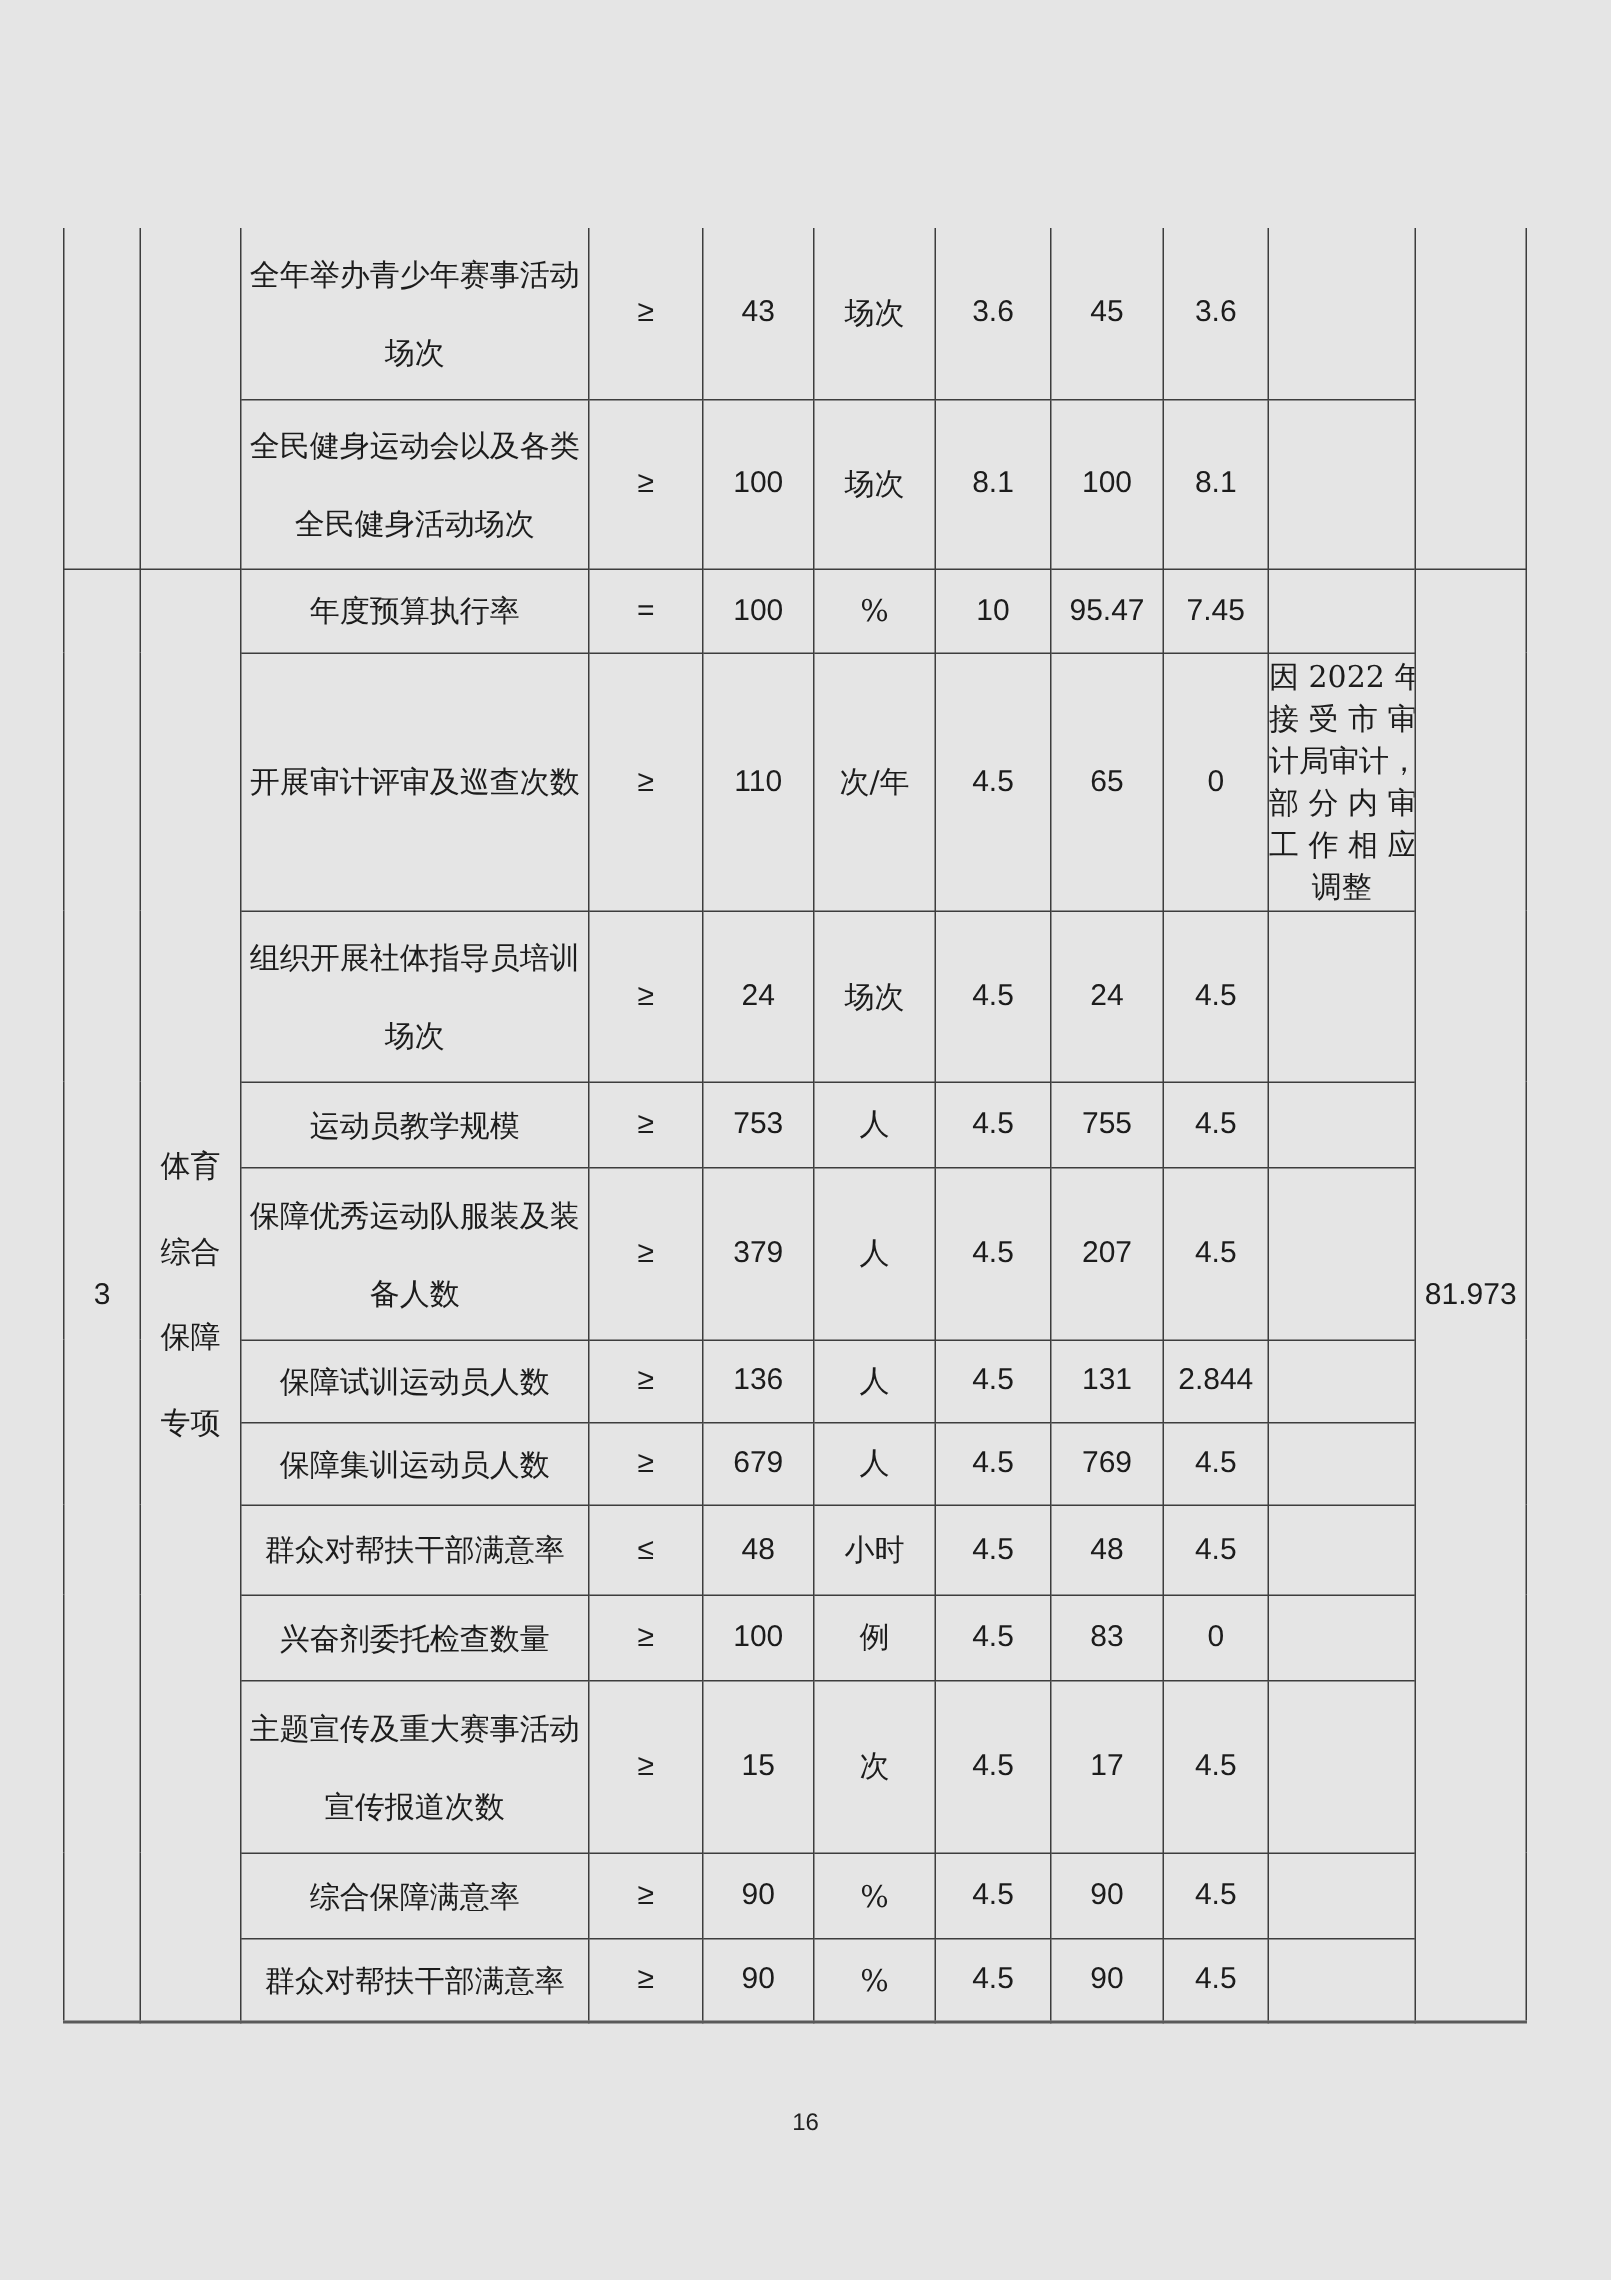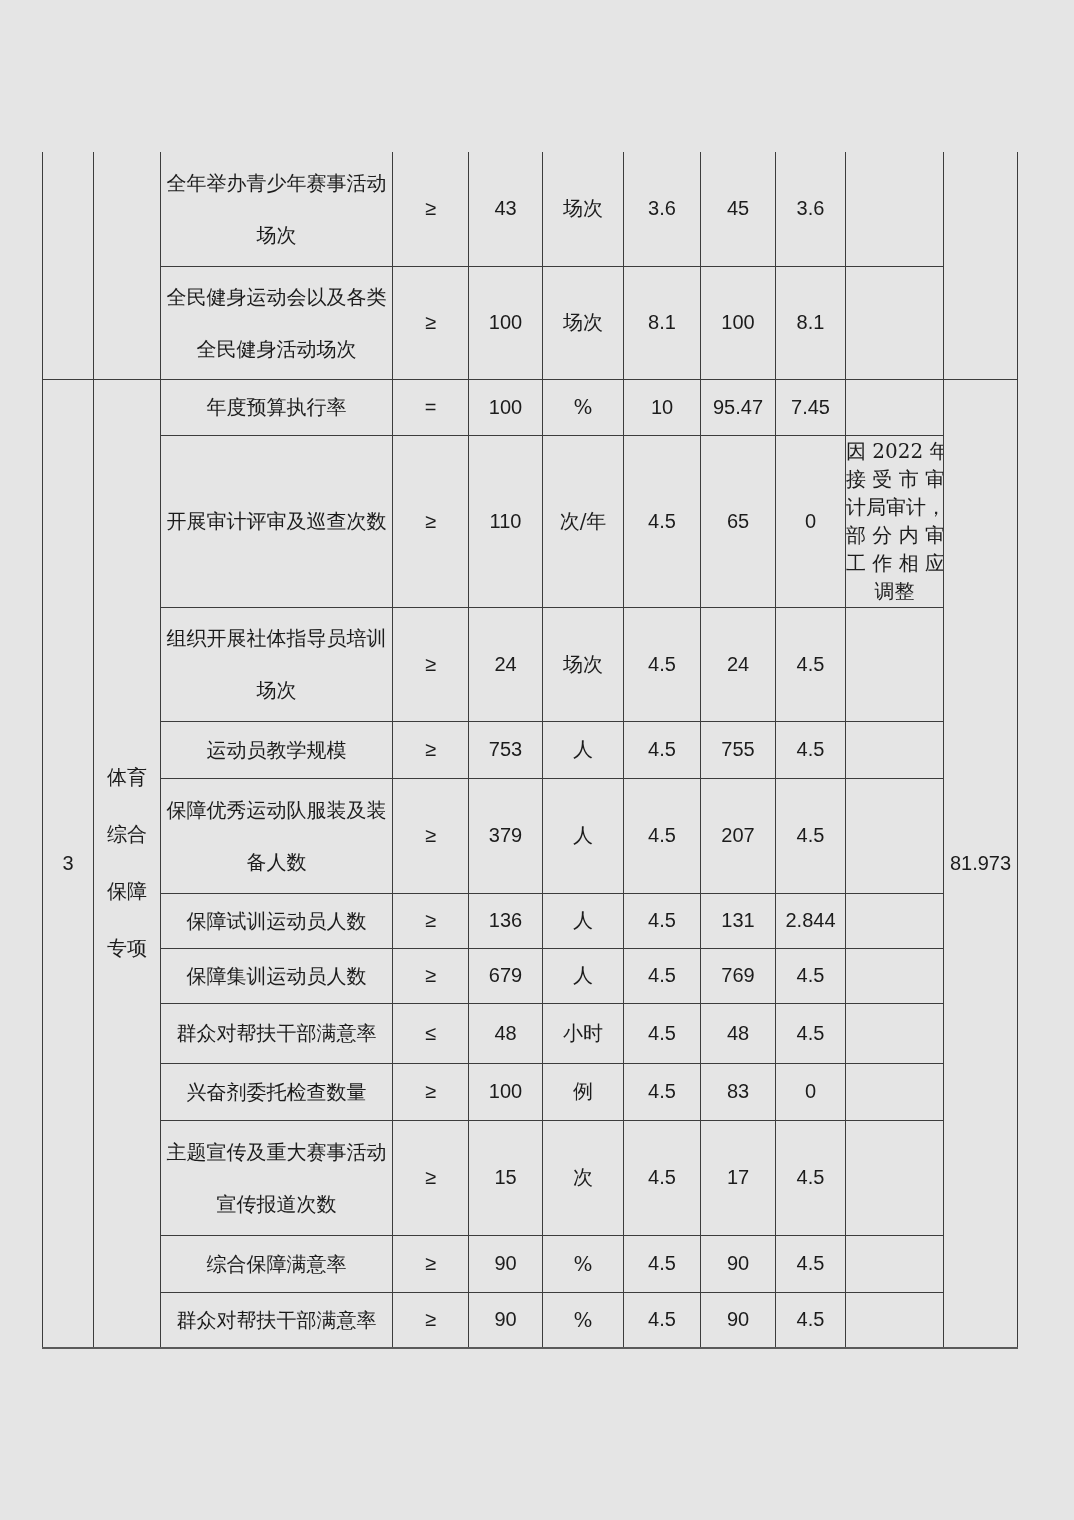--- a/index.html
+++ b/index.html
@@ -253,13 +253,14 @@
         <td class="c-num">90</td>
         <td class="c-unit">%</td>
         <td class="c-num">4.5</td>
         <td class="c-num">90</td>
         <td class="c-num">4.5</td>
         <td class="c-note"></td>
       </tr>
     </tbody>
   </table>
 
+  <div class="pageno">16</div>
 </div>
 
 </body></html>

